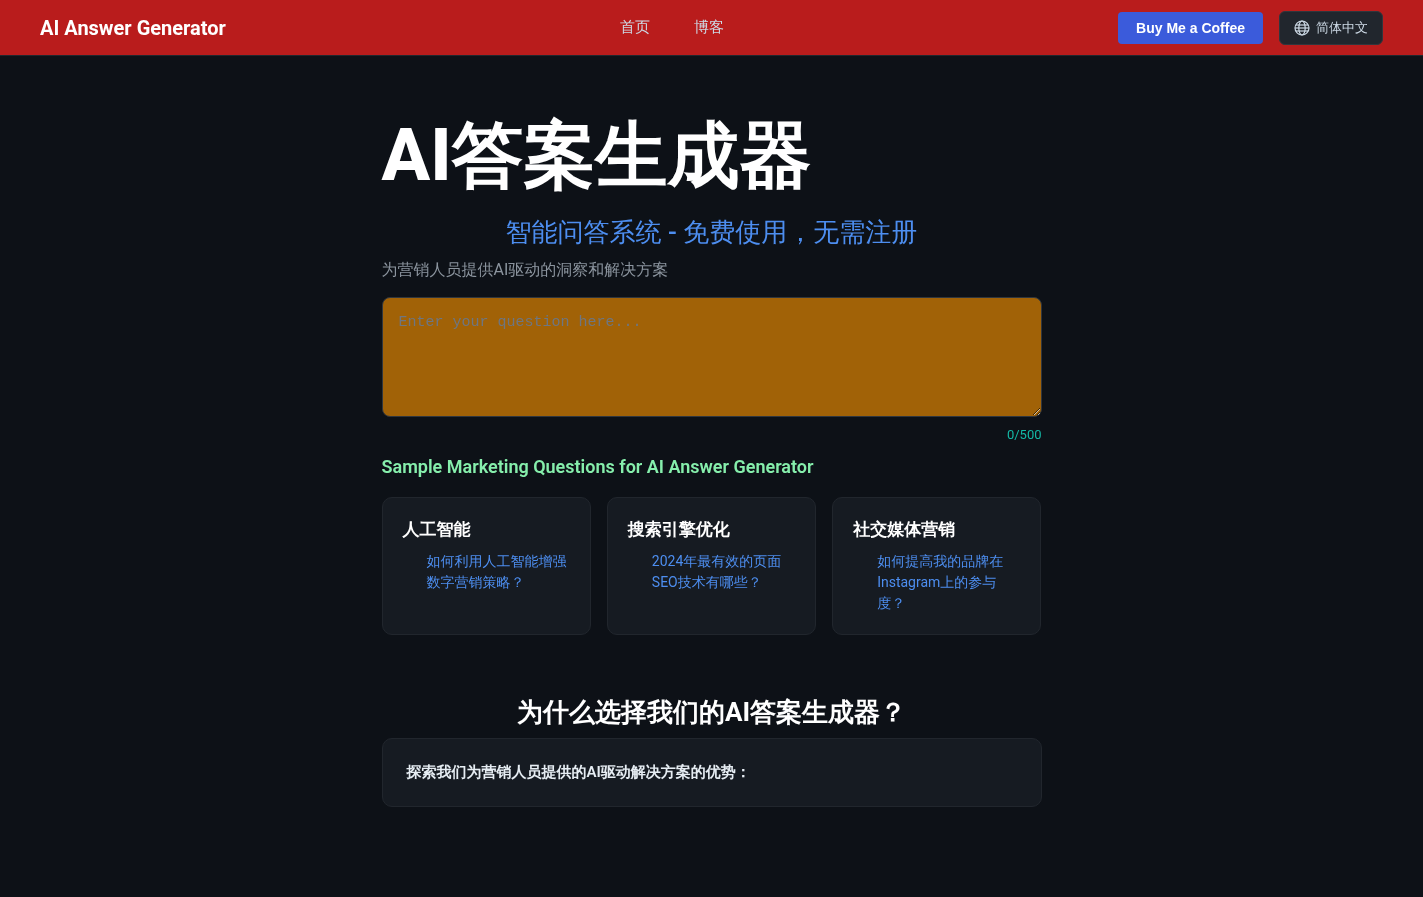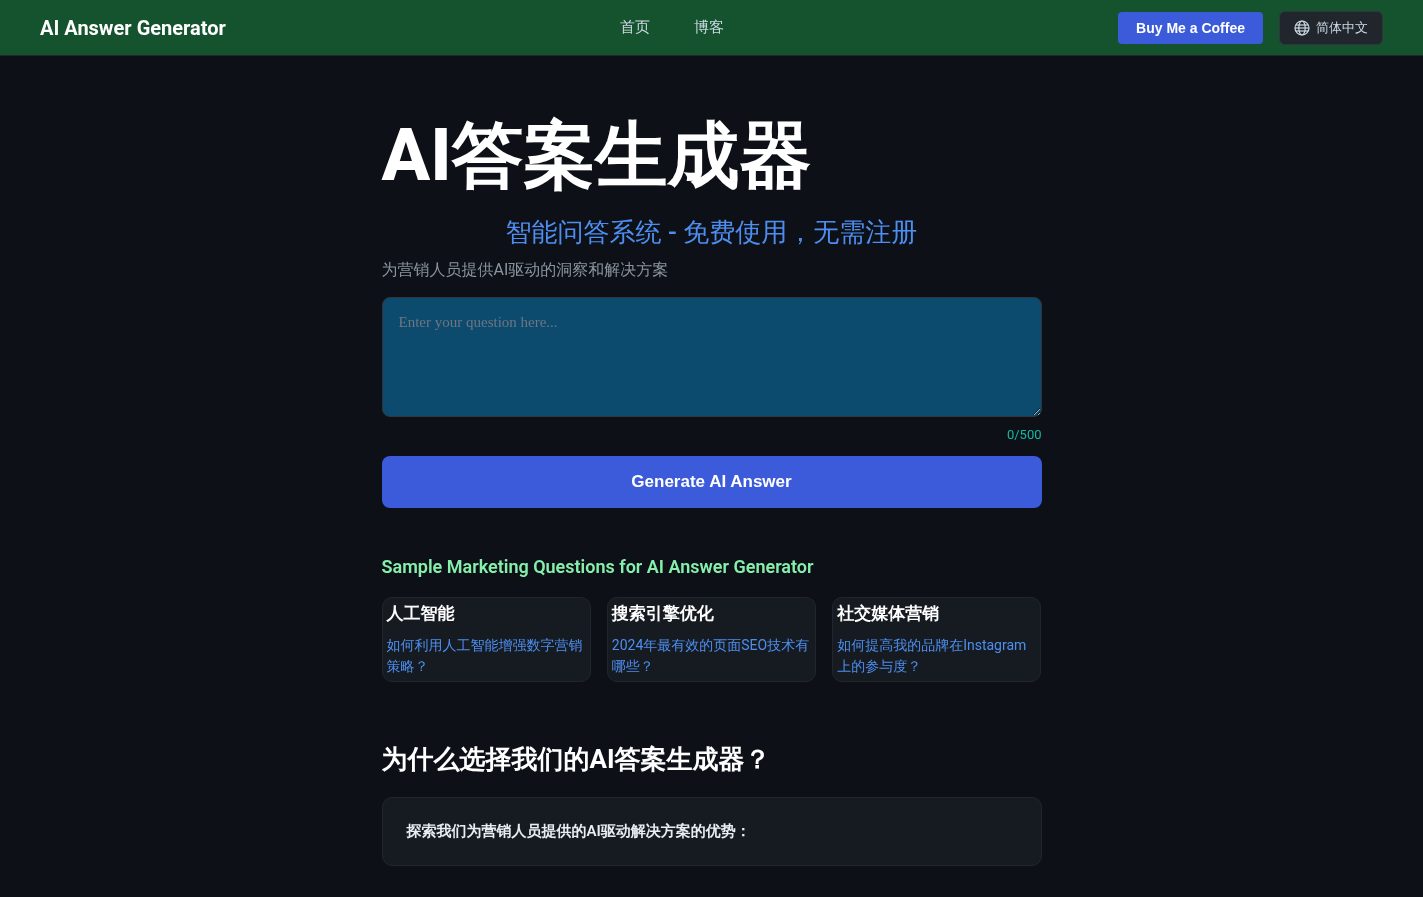--- a/index.html
+++ b/index.html
@@ -11,21 +11,21 @@
     body {
       background-color: #0d1117;
       color: #ffffff;
       font-family: -apple-system, BlinkMacSystemFont, 'Segoe UI', Roboto, sans-serif;
       min-height: 897px;
       width: 1423px;
     }
 
     
     nav {
-      background-color: #14532d;
+      background-color: #b91c1c;
       display: flex;
       align-items: center;
       justify-content: space-between;
       padding: 0 40px;
       height: 56px;
       border-bottom: 1px solid #21262d;
     }
 
     .nav-logo {
       font-size: 20px;
@@ -108,30 +108,30 @@
 
     .hero-desc {
       font-size: 16px;
       color: #8b949e;
       text-align: left;
       margin-bottom: 16px;
     }
 
     .question-area {
       width: 100%;
-      background-color: #0c4a6e;
+      background-color: #a16207;
       border: 1px solid #30363d;
       border-radius: 8px;
       color: #cdd9e5;
       font-size: 15px;
       padding: 16px;
       resize: vertical;
       min-height: 120px;
       outline: none;
-      font-family: Liberation Serif, serif;
+      font-family: Liberation Mono, monospace;
     }
 
     .question-area::placeholder {
       color: #6e7681;
     }
 
     .char-count {
       text-align: right;
       color: #14b8a6;
       font-size: 13px;
@@ -164,43 +164,45 @@
       display: grid;
       grid-template-columns: repeat(3, 1fr);
       gap: 16px;
       margin-bottom: 60px;
     }
 
     .sample-card {
       background-color: #161b22;
       border: 1px solid #21262d;
       border-radius: 10px;
-      padding: 4px;
+      padding: 20px;
       cursor: pointer;
     }
 
     .card-category {
       font-size: 17px;
       font-weight: 700;
       color: #ffffff;
       margin-bottom: 10px;
     }
 
     .card-question {
       font-size: 14px;
       color: #4d8ef0;
       line-height: 1.5;
+      margin-left: 24px;
     }
 
     
     .why-title {
       font-size: 26px;
       font-weight: 700;
       color: #ffffff;
-      margin-bottom: 20px;
+      margin-bottom: 8px;
+      text-align: center;
     }
 
     .why-box {
       background-color: #161b22;
       border: 1px solid #21262d;
       border-radius: 10px;
       padding: 24px;
     }
 
     .why-box-text {
@@ -242,21 +244,20 @@
 
   <p class="hero-subtitle">智能问答系统 - 免费使用，无需注册</p>
 
   <p class="hero-desc">为营销人员提供AI驱动的洞察和解决方案</p>
 
   
   <textarea class="question-area" placeholder="Enter your question here..." style=""></textarea>
 
   <div class="char-count">0/500</div>
 
-  <button class="generate-btn">Generate AI Answer</button>
 
   
   <div class="section-title">Sample Marketing Questions for AI Answer Generator</div>
 
   <div class="cards-grid">
 
     <div class="sample-card">
       <div class="card-category">人工智能</div>
       <div class="card-question">如何利用人工智能增强数字营销策略？</div>
     </div>

